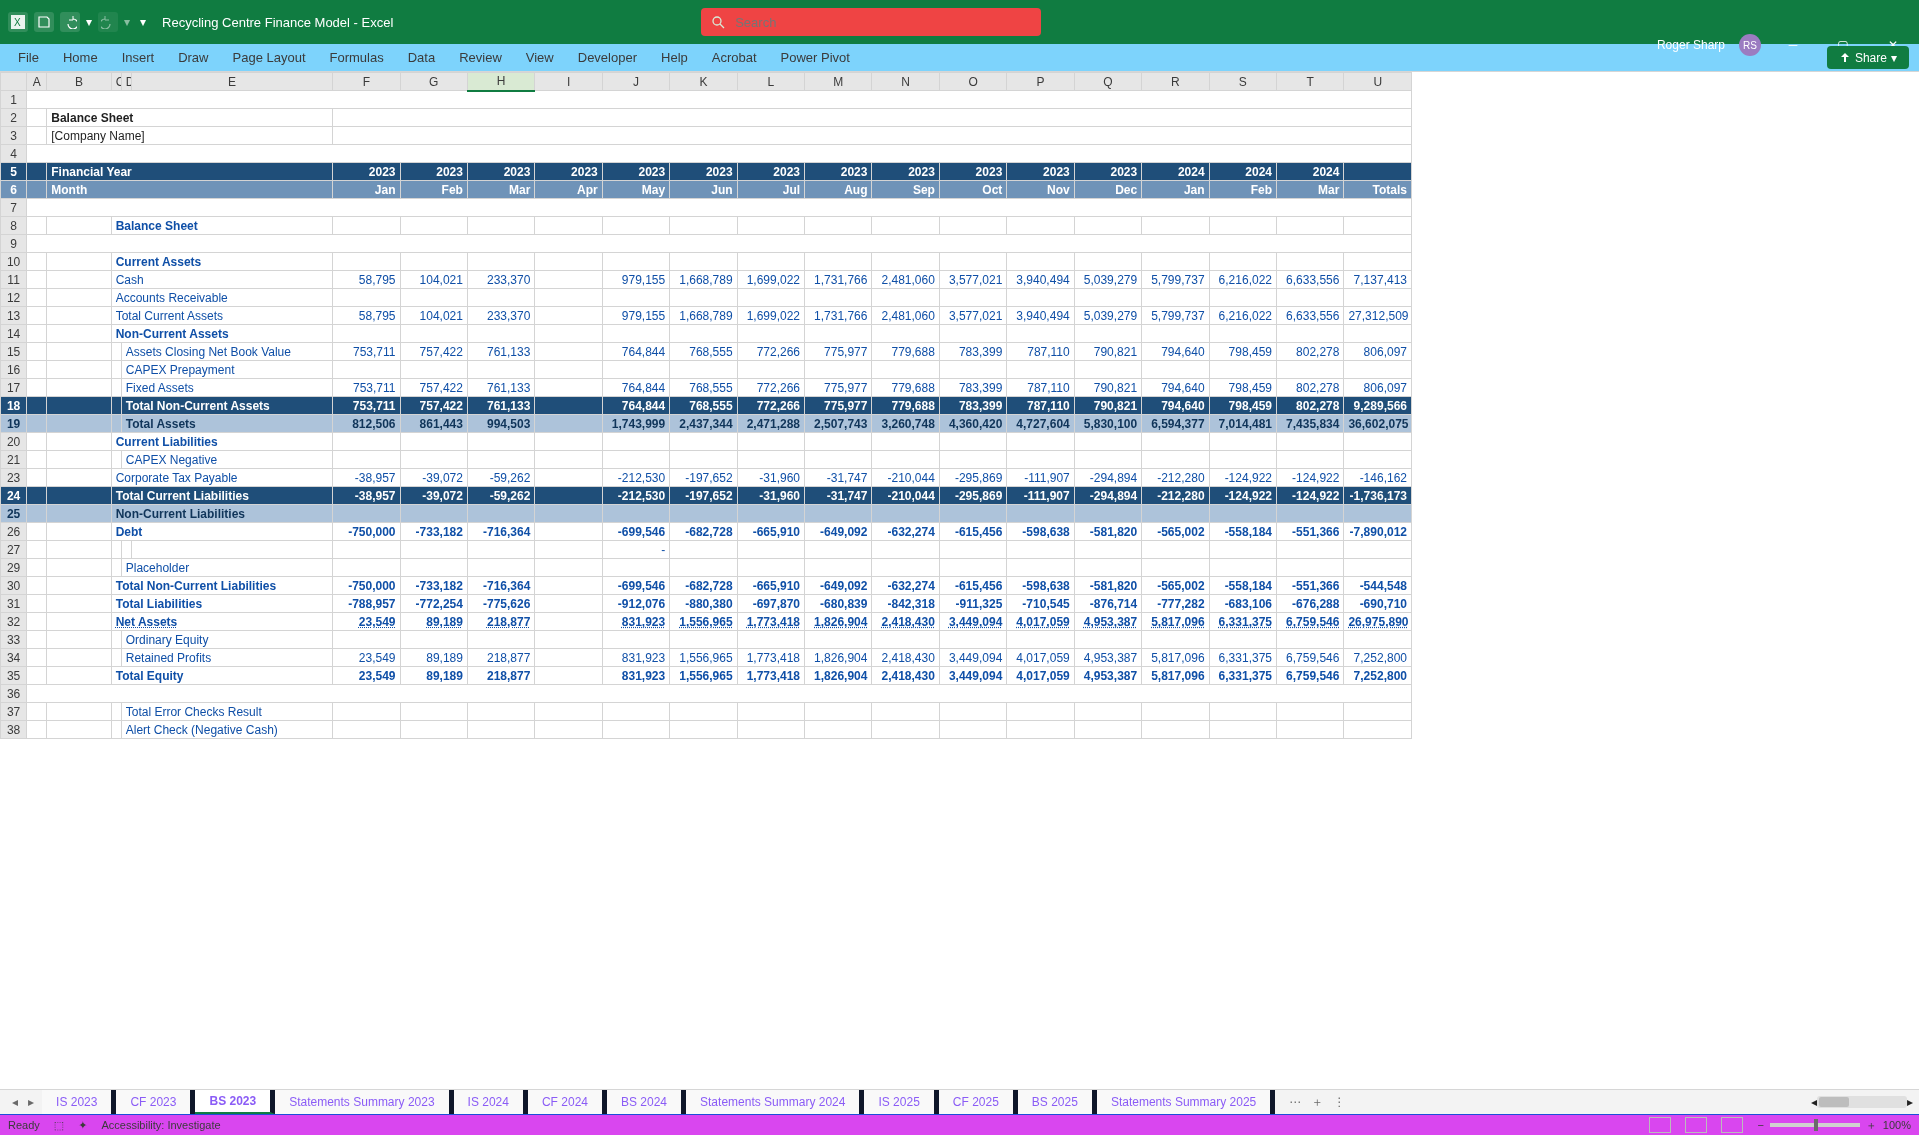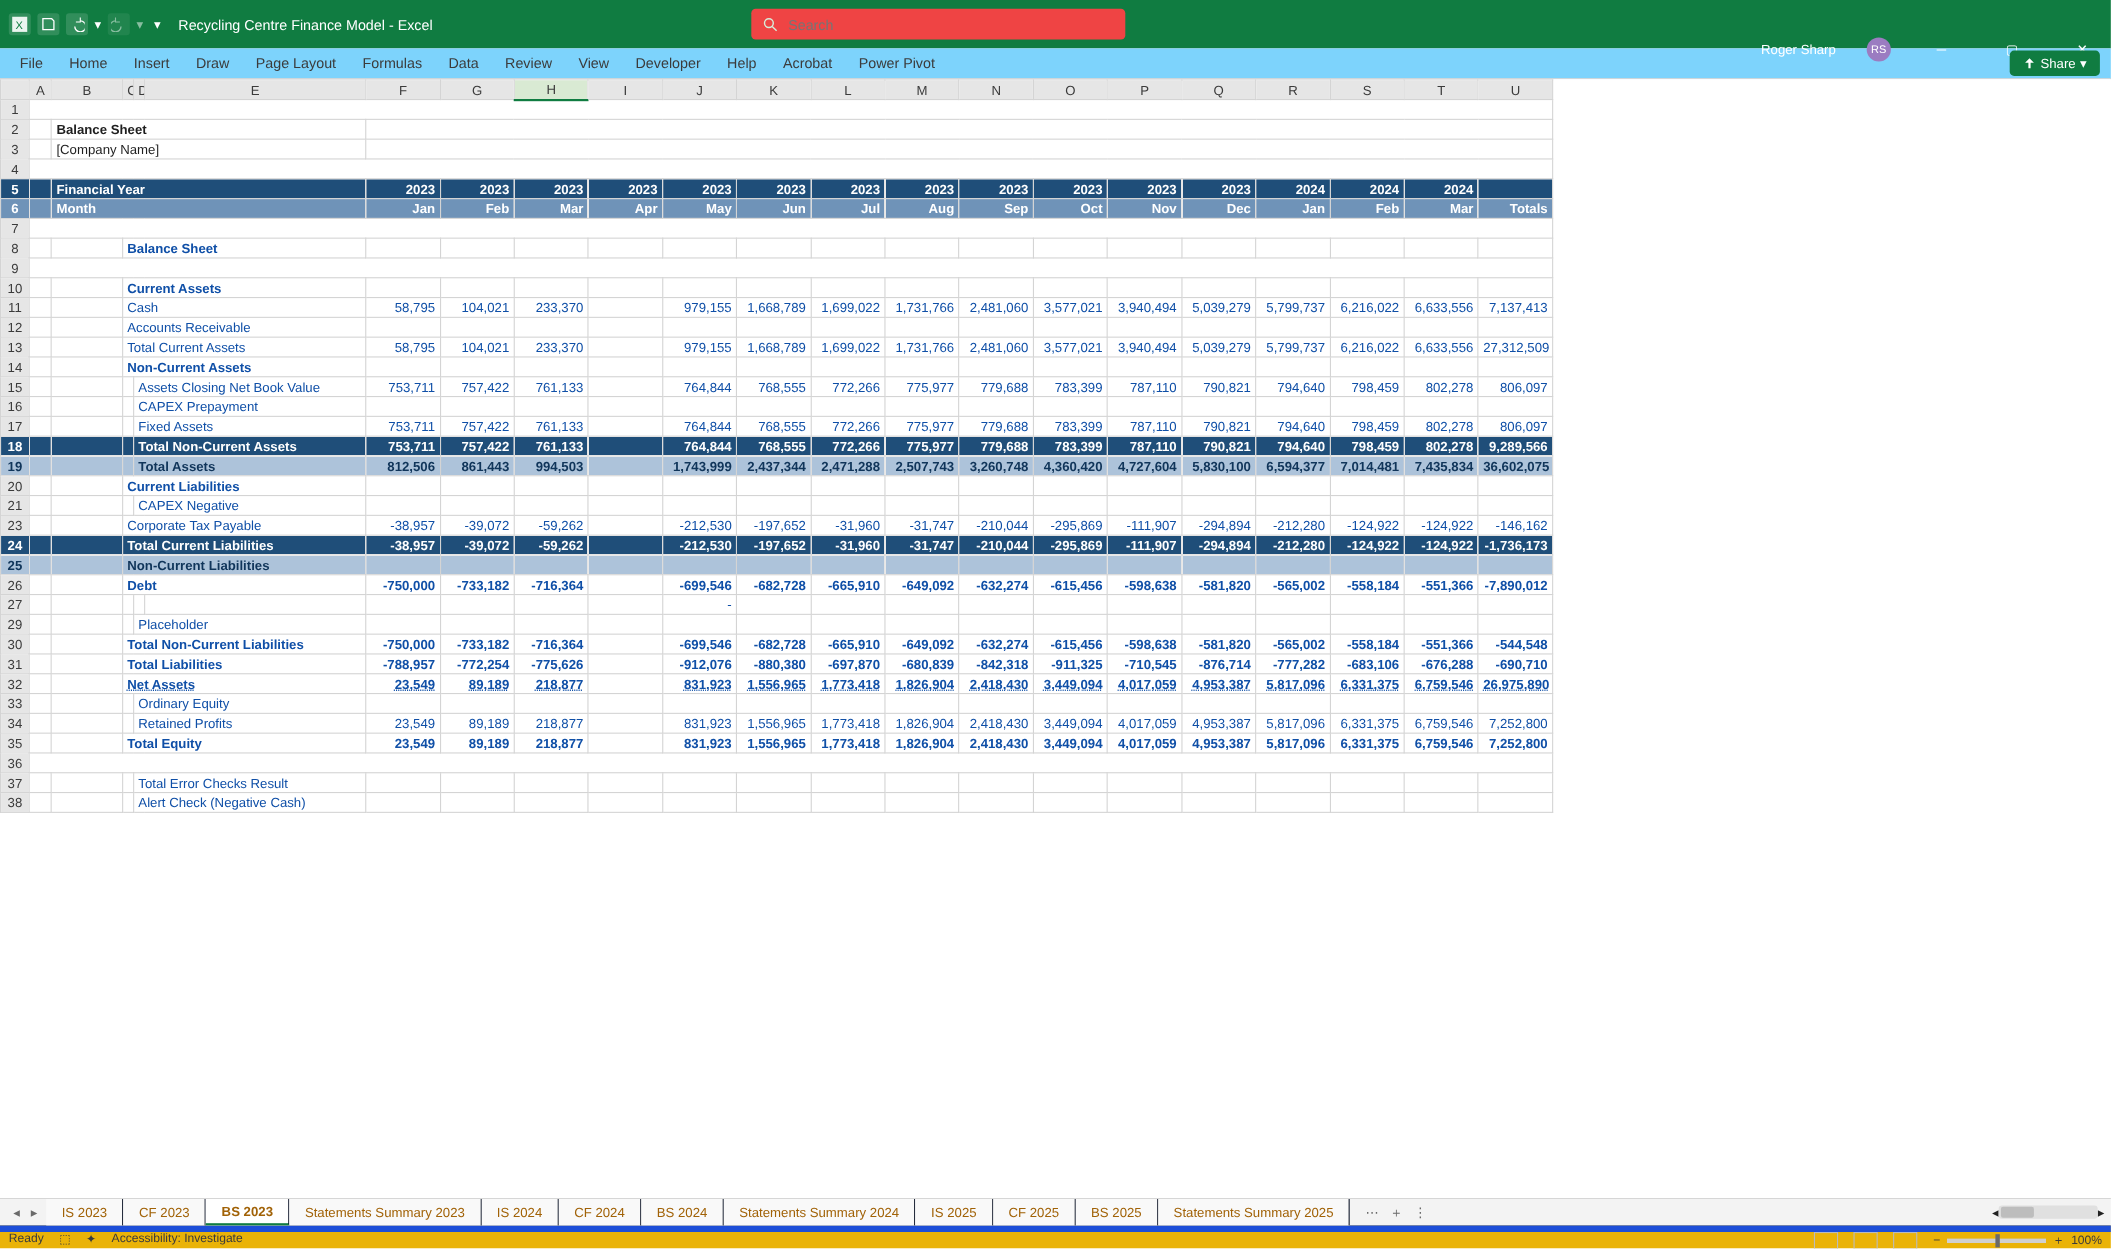--- a/index.html
+++ b/index.html
@@ -3,21 +3,21 @@
 <meta charset="utf-8">
 <style>
   html,body{margin:0;padding:0;font-family:"Segoe UI",Arial,sans-serif;font-size:12px;color:#222;background:#fff;height:100%;overflow:hidden;}
   *{box-sizing:border-box;}
   .titlebar{background:#107c41;color:#fff;height:44px;display:flex;align-items:center;padding:0 8px;}
   .titlebar .left{display:flex;align-items:center;gap:6px;}
   .titlebar .icon{width:20px;height:20px;display:inline-flex;align-items:center;justify-content:center;background:rgba(255,255,255,.14);border-radius:3px;}
   .titlebar .title{margin-left:10px;font-size:13px;}
   .searchbox{margin:0 auto;width:340px;height:28px;background:#ef4444;border-radius:4px;display:flex;align-items:center;padding:0 10px;color:#d7ecd9;}
   .searchbox input{background:transparent;border:none;outline:none;color:#d7ecd9;margin-left:8px;flex:1;font-size:13px;}
-  .titlebar .right{display:flex;align-items:center;gap:28px;margin-left:auto;margin-top:46px;}
+  .titlebar .right{display:flex;align-items:center;gap:14px;margin-left:auto;margin-top:46px;}
   .avatar{width:22px;height:22px;border-radius:50%;background:#9b7cc1;display:inline-flex;align-items:center;justify-content:center;font-size:10px;color:#fff;}
   .winbtn{width:36px;height:28px;display:inline-flex;align-items:center;justify-content:center;color:#fff;}
 
   .ribbon{background:#7dd3fc;border-bottom:1px solid #d6d6d6;height:28px;display:flex;align-items:stretch;padding:0 6px;}
   .ribbon .tab{padding:0 12px;display:flex;align-items:center;color:#3b3b3b;font-size:13px;cursor:default;}
   .ribbon .spacer{flex:1;}
   .share{background:#107c41;color:#fff;padding:3px 12px;border-radius:4px;margin:2px 4px;display:flex;align-items:center;gap:4px;font-size:12px;}
 
   .grid-wrap{position:relative;height:calc(100vh - 44px - 28px - 25px - 21px);overflow:hidden;background:#fff;}
   table.grid{border-collapse:collapse;table-layout:fixed;width:1412px;}
@@ -38,28 +38,28 @@
   tr.band-dark td{background:#1f4e79;color:#fff;font-weight:600;}
   tr.band-light td{background:#adc3da;color:#10355a;font-weight:600;}
   tr.band-dark .label,tr.band-dark .num{color:#fff;}
   tr.band-light .label,tr.band-light .num{color:#10355a;}
   .dash{text-align:right;color:#0f4fa7;}
   .selected-col{border-bottom:2px solid #107c41 !important;background:#d9ead3 !important;}
   .net-und td.num, .net-und td.label{text-decoration:underline dotted;}
 
   .sheet-tabs{height:25px;background:#f3f3f3;border-top:1px solid #d6d6d6;display:flex;align-items:stretch;padding-left:4px;font-size:12px;}
   .nav-arrows{display:flex;align-items:center;gap:10px;padding:0 8px;color:#6a6a6a;}
-  .tabitem{padding:0 14px;display:flex;align-items:center;border-right:1px solid #0f172a;color:#a16207;background:#f9f9f9;}
+  .tabitem{padding:0 14px;display:flex;align-items:center;border-right:5px solid #0f172a;color:#8b5cf6;background:#f9f9f9;}
   .tabitem.active{background:#fff;border-bottom:2px solid #107c41;font-weight:600;}
   .tabtools{display:flex;align-items:center;gap:10px;padding:0 10px;color:#6a6a6a;margin-left:4px;}
   .hscroll{flex:1;display:flex;align-items:center;justify-content:flex-end;padding:0 6px;}
   .hscroll .track{width:90px;height:12px;background:#e0e0e0;border-radius:3px;position:relative;}
   .hscroll .thumb{position:absolute;left:2px;top:1px;width:30px;height:10px;background:#bdbdbd;border-radius:2px;}
 
-  .statusbar{height:21px;background:#eab308;border-top:6px solid #1d4ed8;display:flex;align-items:flex-start;font-size:11px;color:#3b3b3b;padding:0 8px;gap:14px;}
+  .statusbar{height:21px;background:#d946ef;border-top:1px solid #1d4ed8;display:flex;align-items:center;font-size:11px;color:#3b3b3b;padding:0 8px;gap:14px;}
   .statusbar .spacer{flex:1;}
   .viewbtn{width:22px;height:16px;border:1px solid #bbb;display:inline-block;}
   .zoom{display:flex;align-items:center;gap:6px;}
   .zoom .bar{width:90px;height:4px;background:#d0d0d0;position:relative;}
   .zoom .knob{position:absolute;left:44px;top:-4px;width:4px;height:12px;background:#6a6a6a;}
 
   svg{display:block;}
 </style>
 </head>
 <body>

